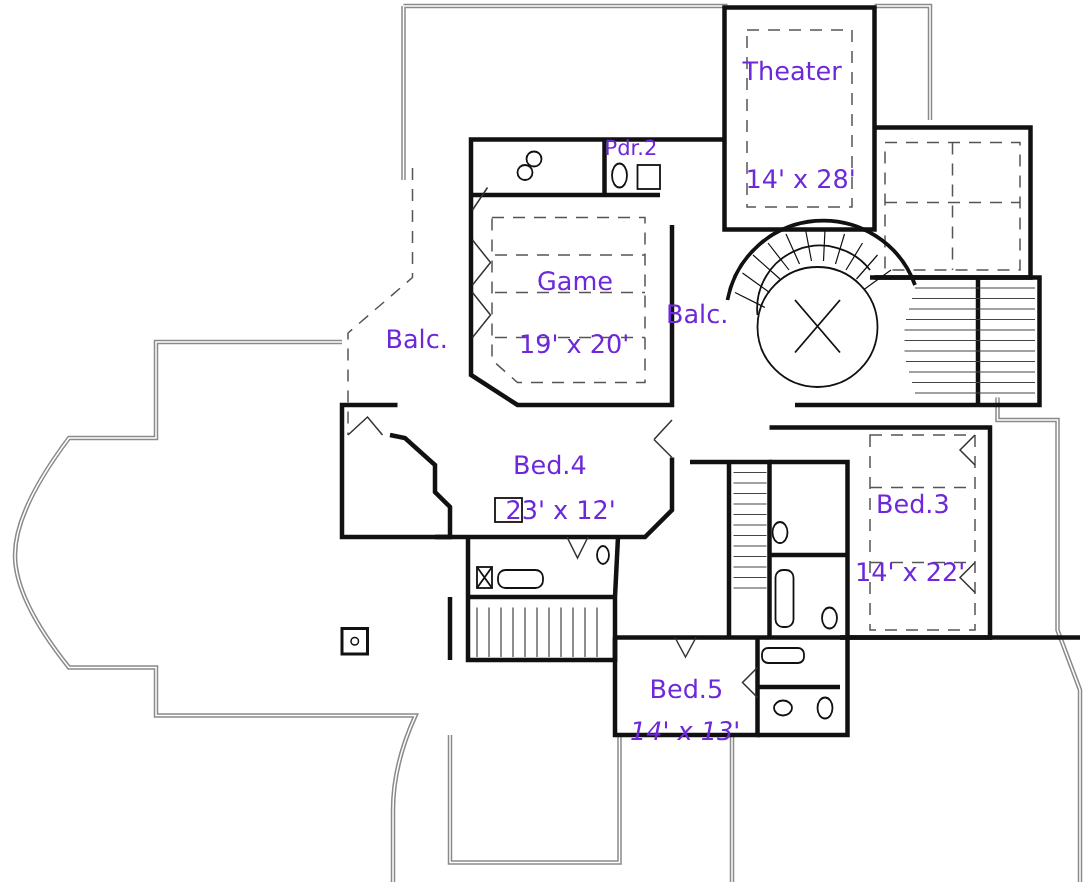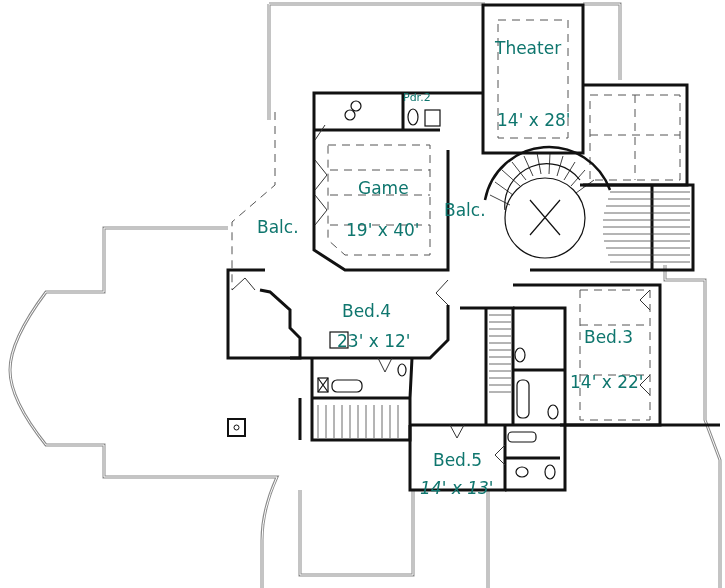--- a/index.html
+++ b/index.html
@@ -1,19 +1,19 @@
 <!DOCTYPE html>
 <html><head>
 <meta charset="utf-8">
 <style>
   html, body { margin:0; padding:0; background:#ffffff; }
   body { width:725px; height:588px; overflow:hidden; position:relative; font-family:"DejaVu Sans", sans-serif; }
   #plan { position:absolute; left:0; top:0; }
-  .lbl { position:absolute; color:#0f766e; font-size:17px; white-space:nowrap; line-height:1; }
-  .lbl-sm { font-size:11px; }
+  .lbl { position:absolute; color:#6d28d9; font-size:17px; white-space:nowrap; line-height:1; }
+  .lbl-sm { font-size:14px; }
 </style>
 </head>
 <body>
 
 <svg id="plan" width="725" height="588" viewBox="0 0 725 588">
 
   <g fill="none" stroke="#8a8a8a" stroke-width="3">
     <path d="M269,4 L269,120 M269,4 L485,4 M583,4 L620,4 L620,60 L620,80"></path>
     <path d="M228,228 L104,228 L104,292 L46,292 Q10,340 10,370 Q10,400 46,445 L104,445 L104,477 L277,477 Q262,510 262,540 L262,588"></path>
     <path d="M665,265 L665,280 L705,280 L705,420 L720,460 L720,588"></path>
@@ -124,21 +124,21 @@
     <path d="M232,290 L245,278 L255,290"></path>
     <path d="M650,290 L640,300 L650,310 M650,375 L640,385 L650,395"></path>
     <path d="M505,445 L495,455 L505,465"></path>
   </g>
 </svg>
 
 <div class="lbl" style="left:495px; top:40px;">Theater</div>
 <div class="lbl" style="left:497px; top:112px;">14' x 28'</div>
 <div class="lbl lbl-sm" style="left:403px; top:92px;">Pdr.2</div>
 <div class="lbl" style="left:358px; top:180px;">Game</div>
-<div class="lbl" style="left:346px; top:222px;">19' x 40'</div>
+<div class="lbl" style="left:346px; top:222px;">19' x 20'</div>
 <div class="lbl" style="left:257px; top:219px;">Balc.</div>
 <div class="lbl" style="left:444px; top:202px;">Balc.</div>
 <div class="lbl" style="left:342px; top:303px;">Bed.4</div>
 <div class="lbl" style="left:337px; top:333px;">23' x 12'</div>
 <div class="lbl" style="left:584px; top:329px;">Bed.3</div>
 <div class="lbl" style="left:570px; top:374px;">14' x 22'</div>
 <div class="lbl" style="left:433px; top:452px;">Bed.5</div>
 <div class="lbl" style="left:420px; top:480px;font-style:italic;">14' x 13'</div>
 
 </body></html>

